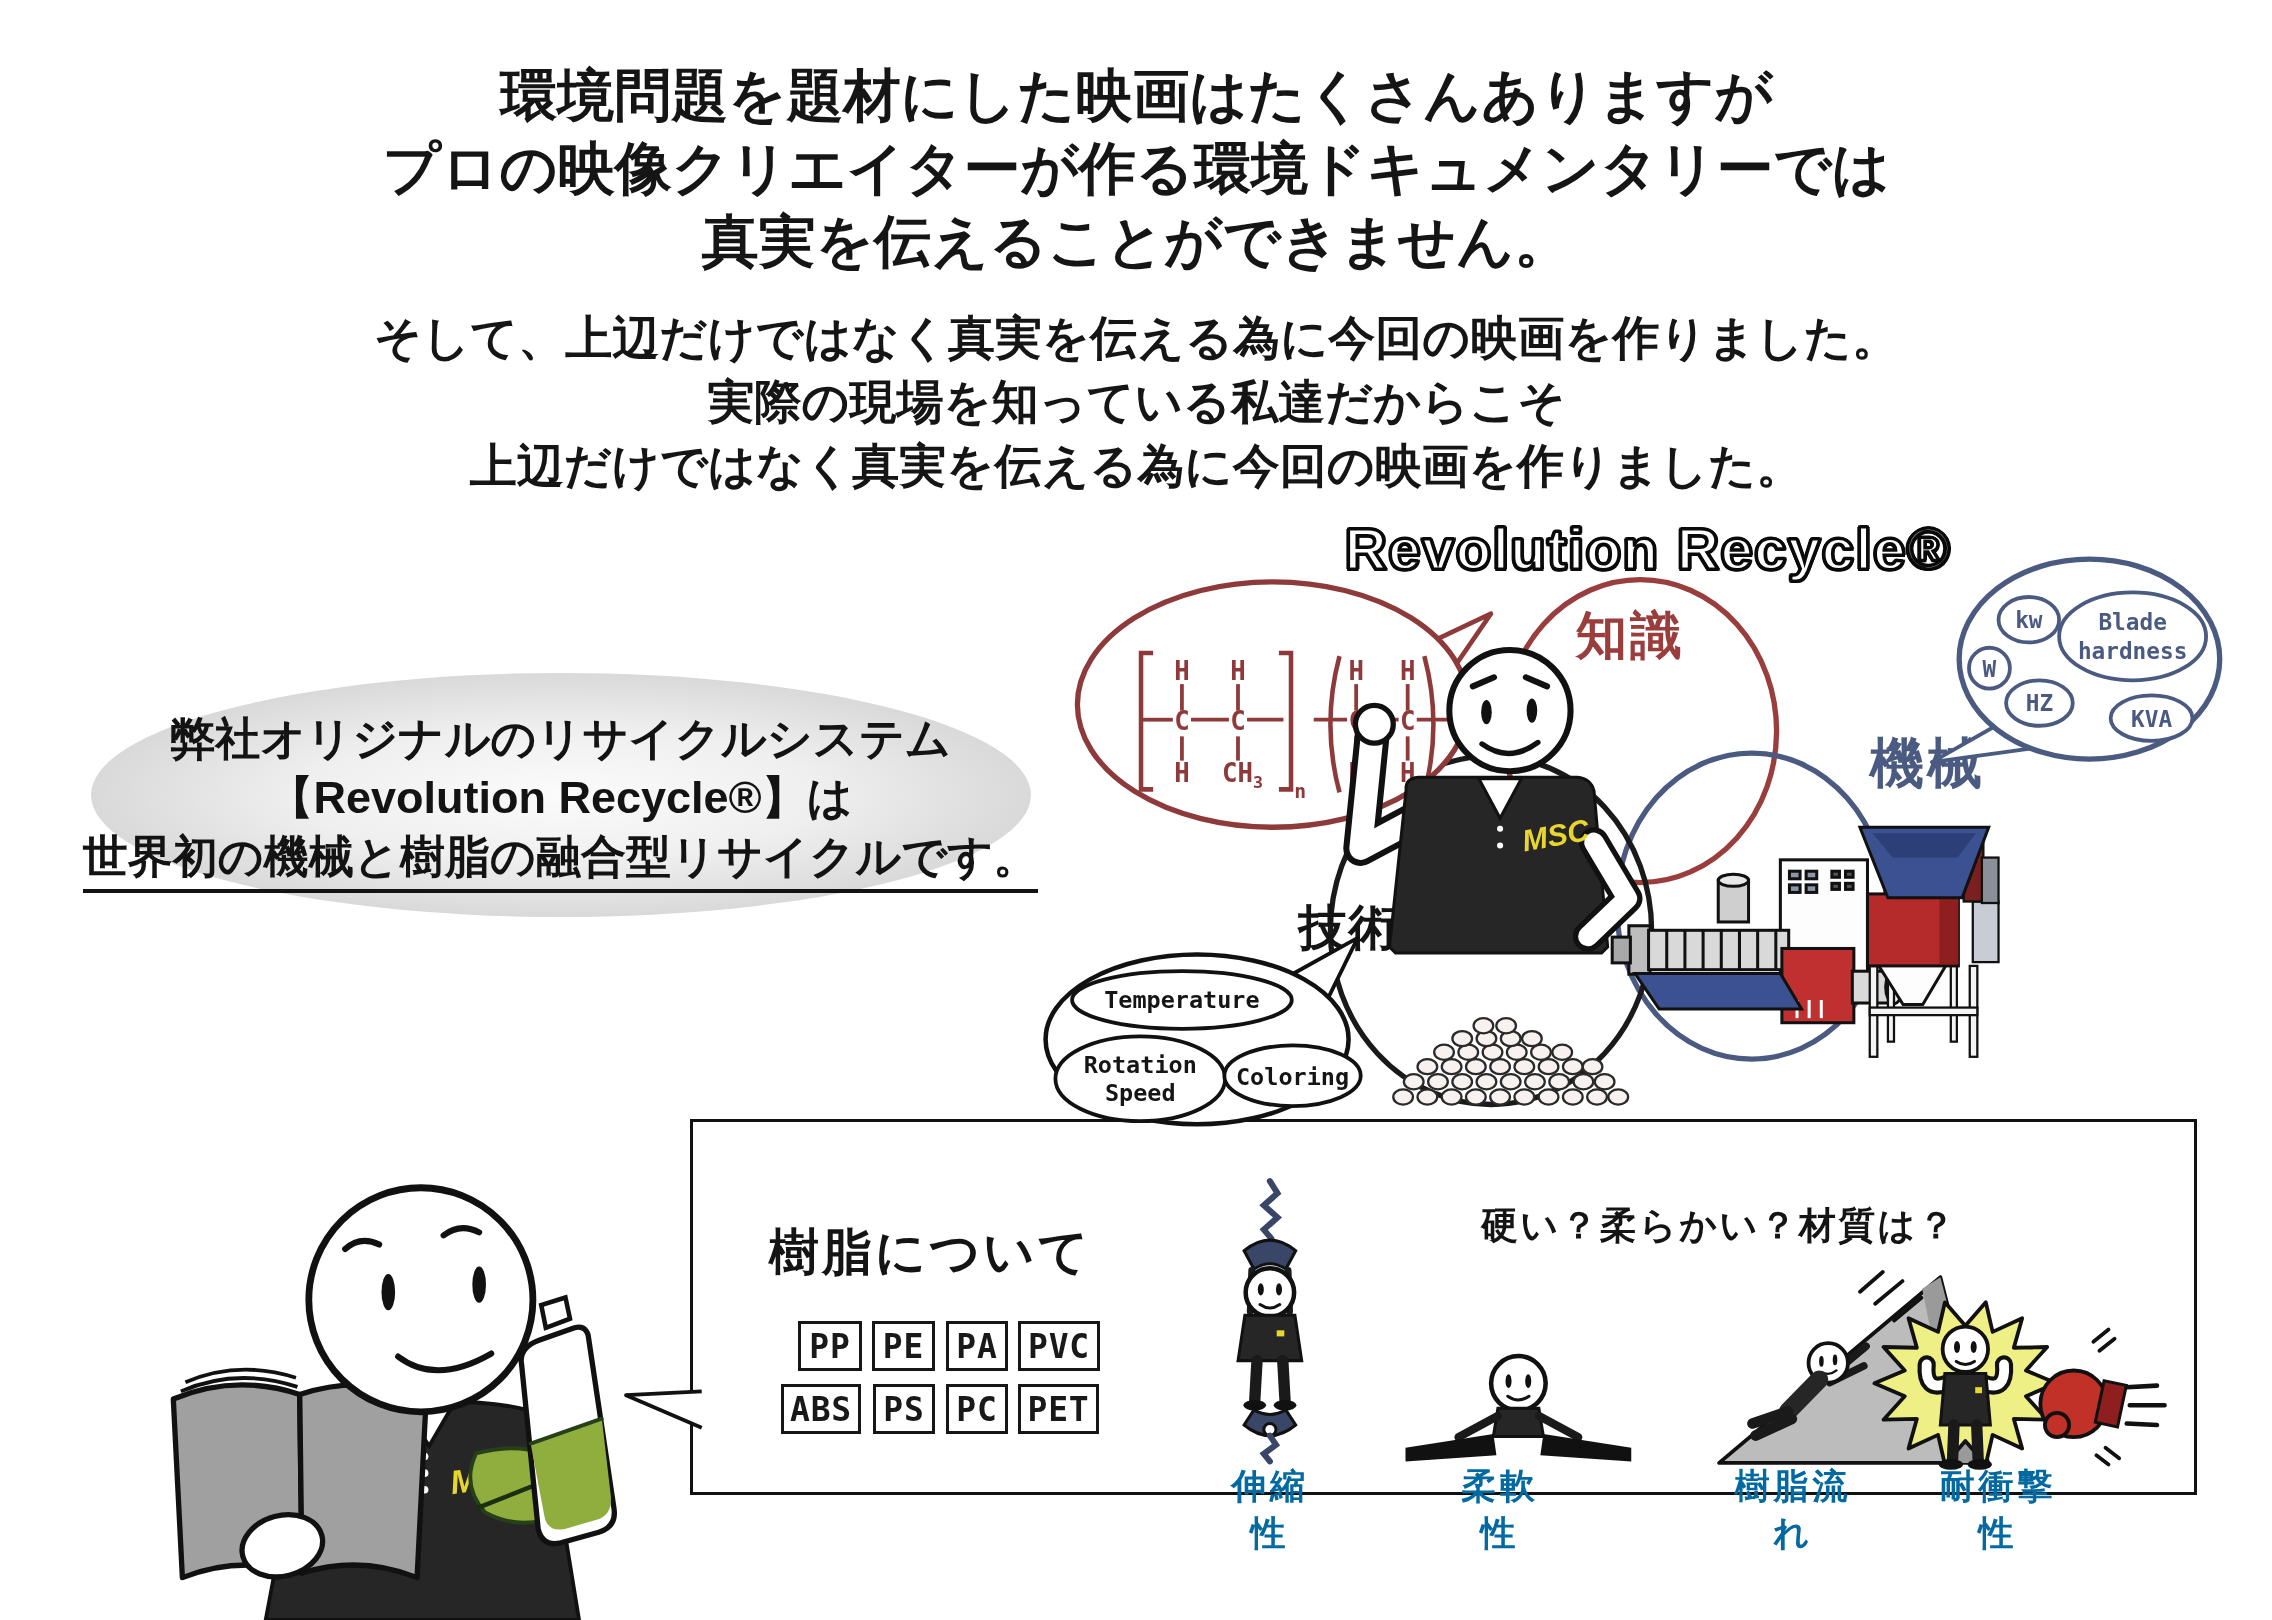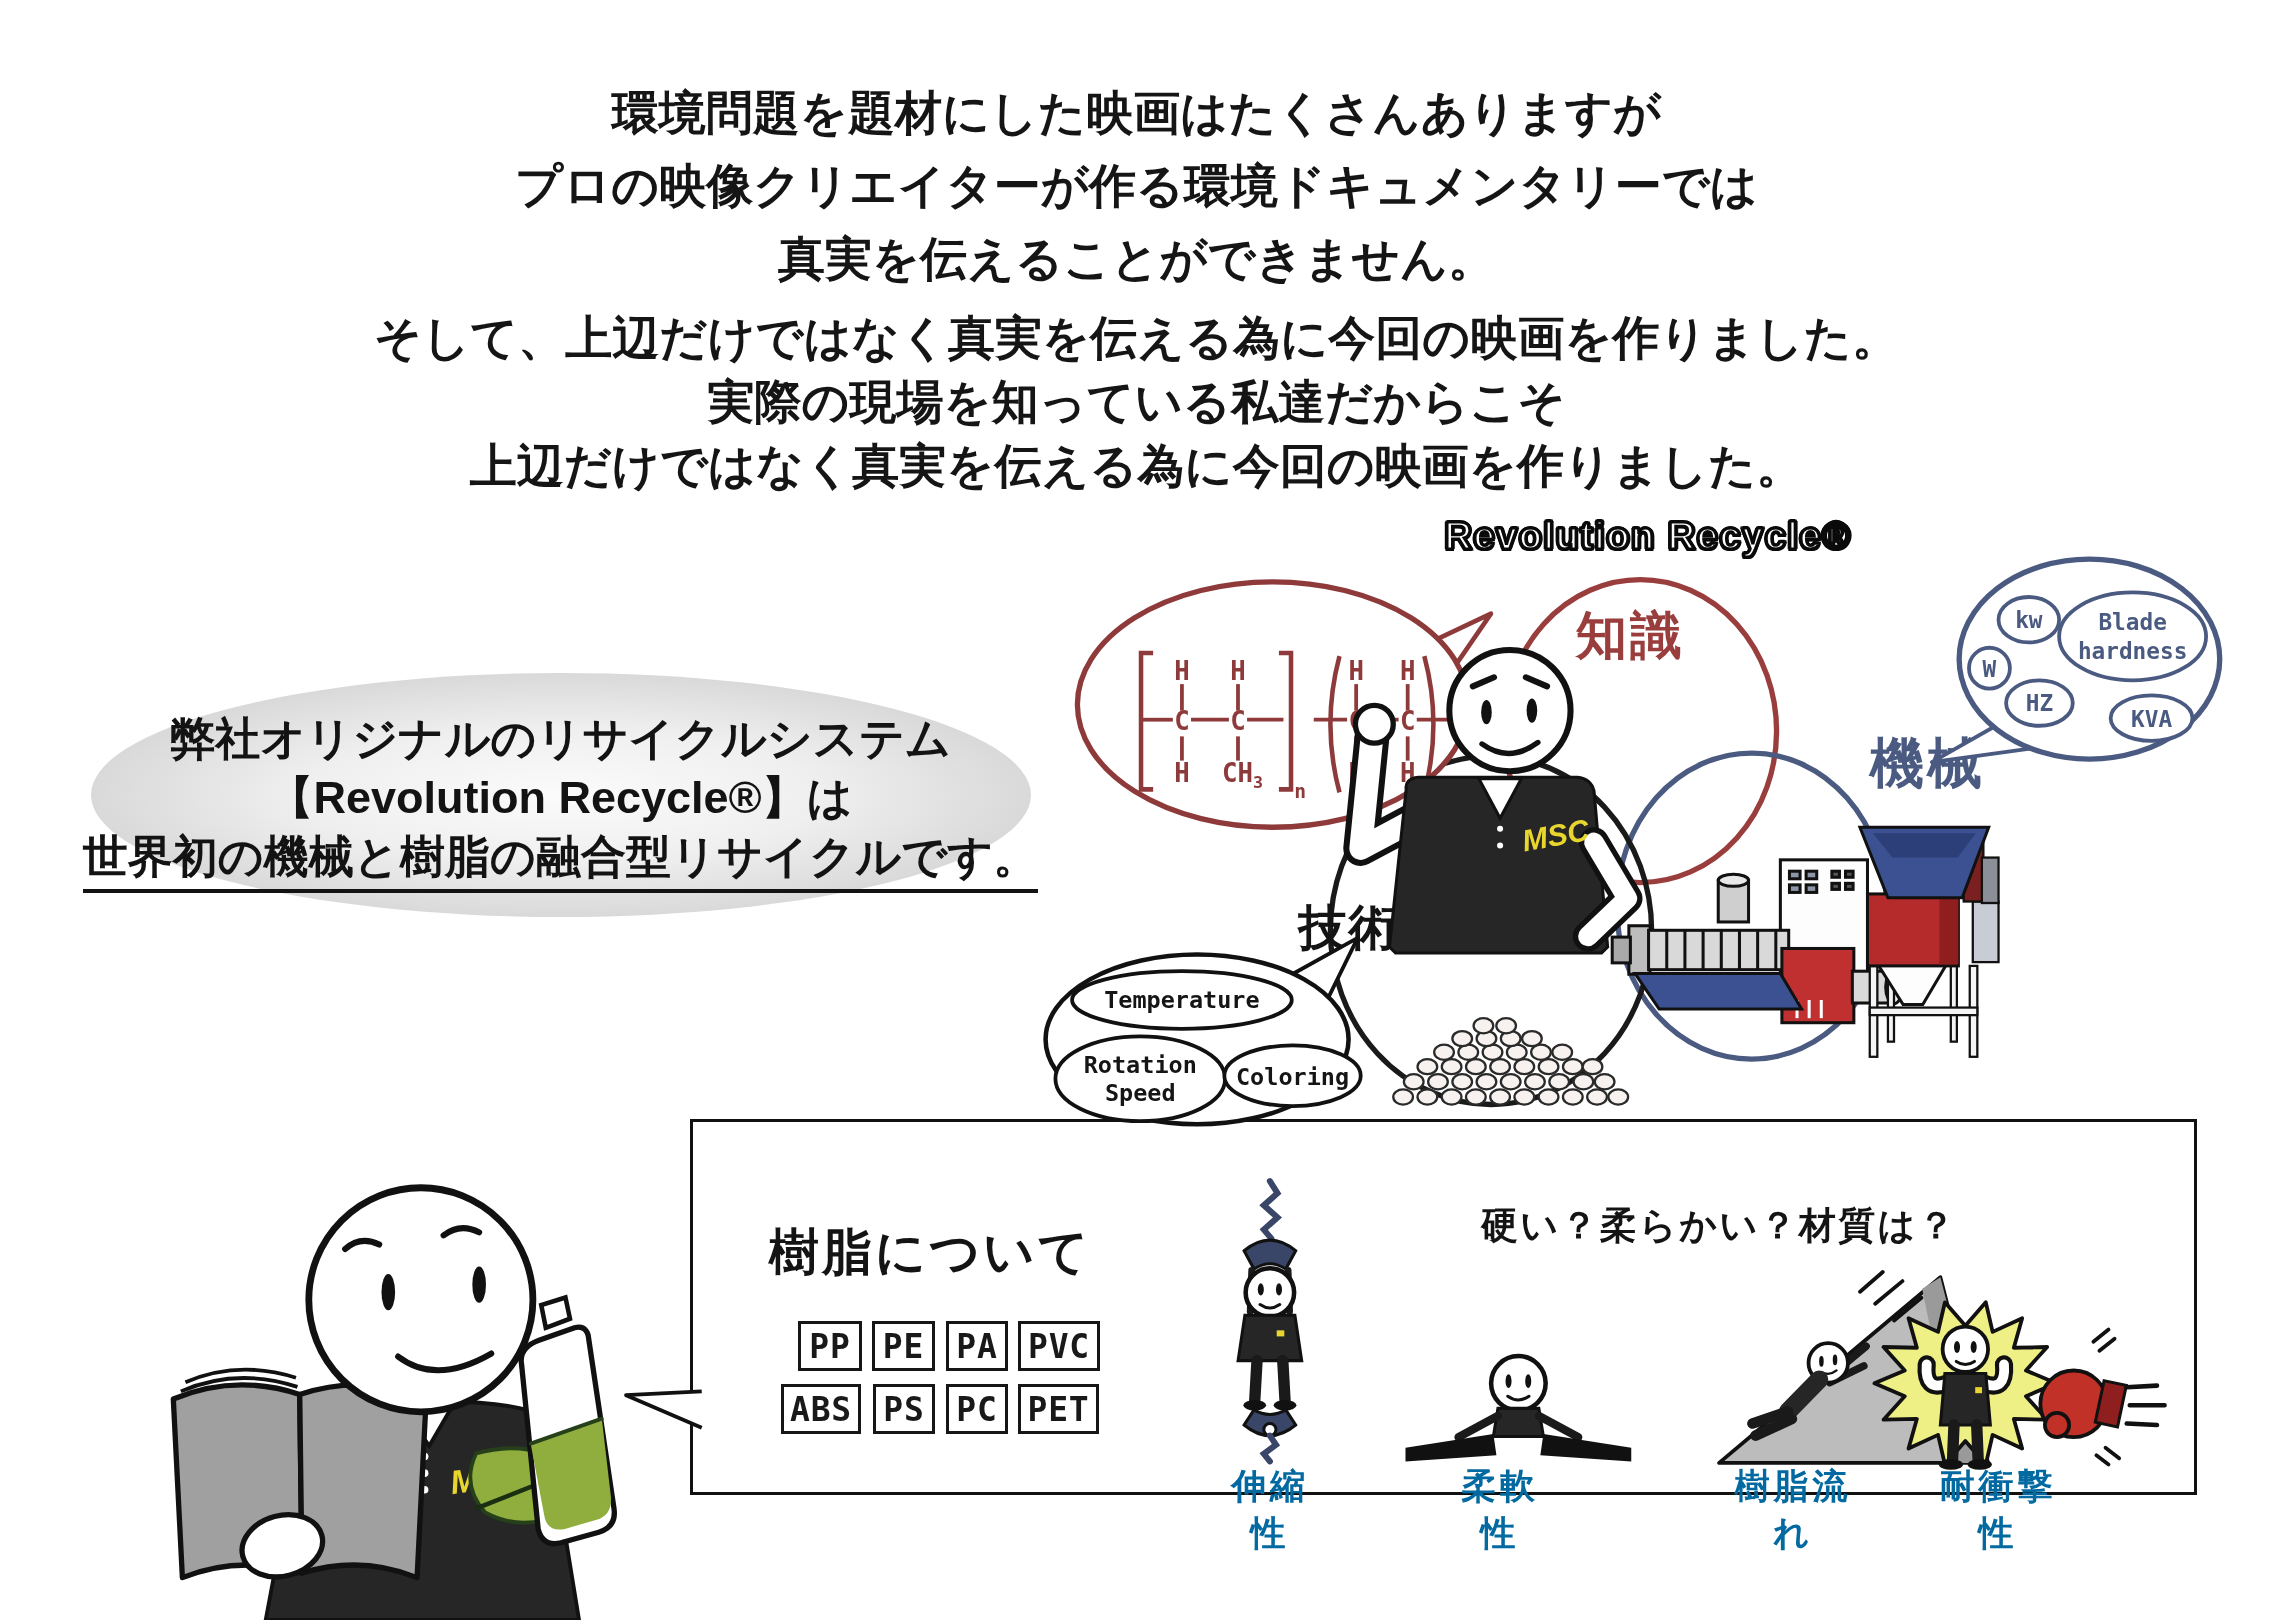--- a/index.html
+++ b/index.html
@@ -1,25 +1,25 @@
 <!DOCTYPE html>
 <html style="font-size:12px"><head>
 <meta charset="utf-8">
 <style>
   html,body{margin:0;padding:0;background:#ffffff;}
   .stage{position:relative;width:2273px;height:1620px;background:#fff;overflow:hidden;
          font-family:"Liberation Sans",sans-serif;color:#111;}
   .abs{position:absolute;}
   
   .intro{left:0;width:2273px;text-align:center;font-weight:bold;color:#151515;}
-  .intro1{top:76px;font-size:47px;line-height:73px;}
+  .intro1{top:59px;font-size:57px;line-height:73px;}
   .intro2{top:306px;font-size:47px;line-height:64px;}
   
   .headline{left:1288px;top:515px;width:720px;text-align:center;
-    font-size:38px;font-weight:900;letter-spacing:1.5px;color:#ffffff;
+    font-size:58px;font-weight:900;letter-spacing:1.5px;color:#ffffff;
     -webkit-text-stroke:3px #0a0a0a;
     text-shadow:2.3px 0 #0a0a0a,-2.3px 0 #0a0a0a,0 2.3px #0a0a0a,0 -2.3px #0a0a0a,
                 1.5px 1.5px #0a0a0a,-1.5px 1.5px #0a0a0a,1.5px -1.5px #0a0a0a,-1.5px -1.5px #0a0a0a;}
   
   .gray-ellipse{left:91px;top:673px;width:940px;height:244px;border-radius:50%;
     background:radial-gradient(closest-side,#fbfbfb 0%,#efefef 55%,#d9d9d9 100%);}
   .claim{left:7.6px;top:709px;width:1106px;text-align:center;
     font-size:45px;line-height:59px;font-weight:bold;color:#131313;}
   .claim .u{border-bottom:4.5px solid #131313;padding-bottom:3px;font-family:Liberation Mono, monospace;}
   

